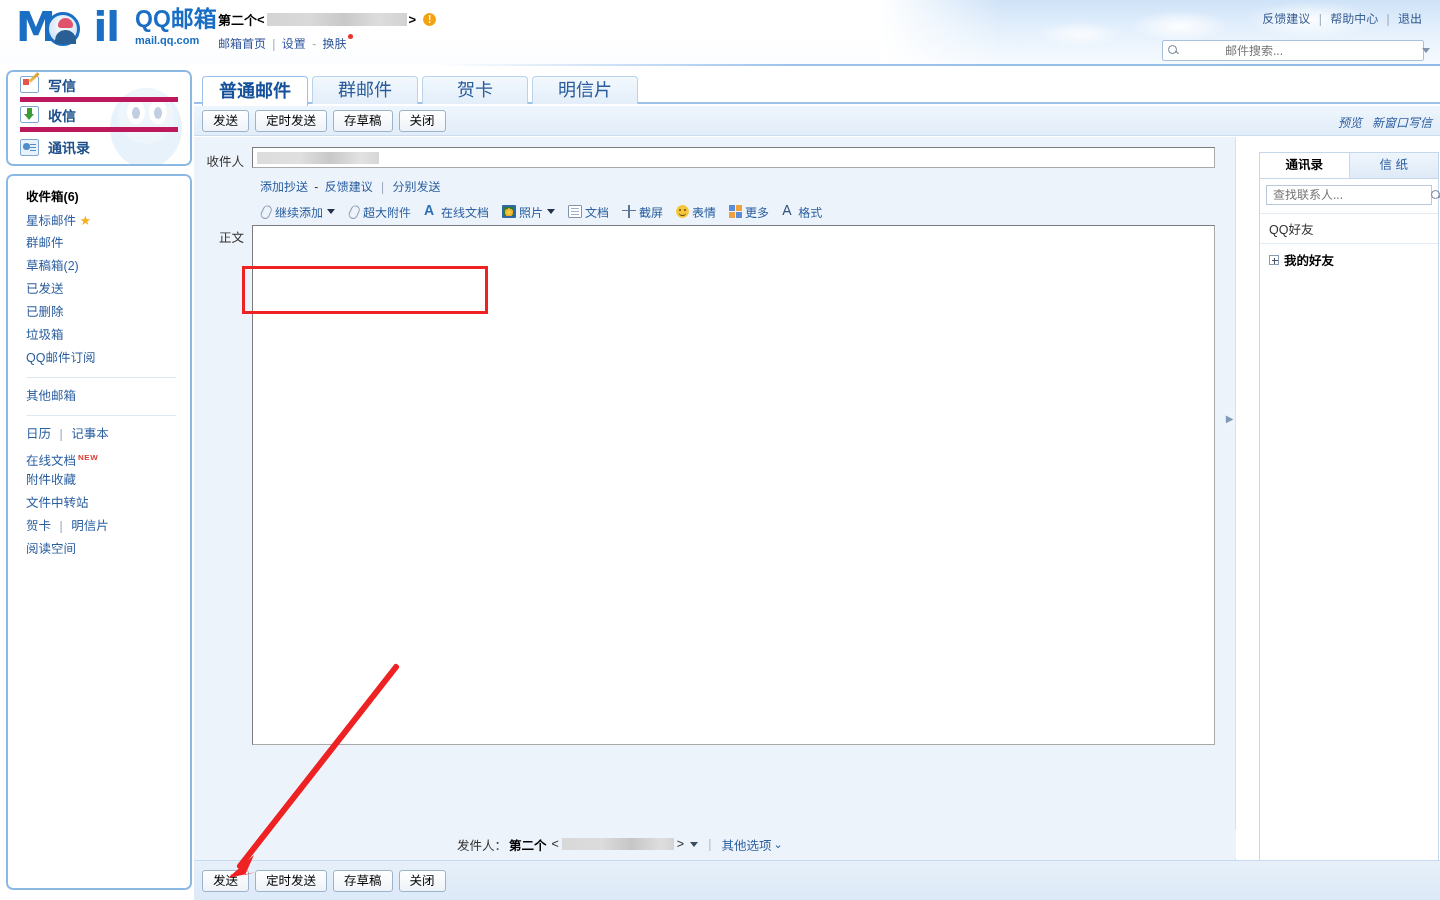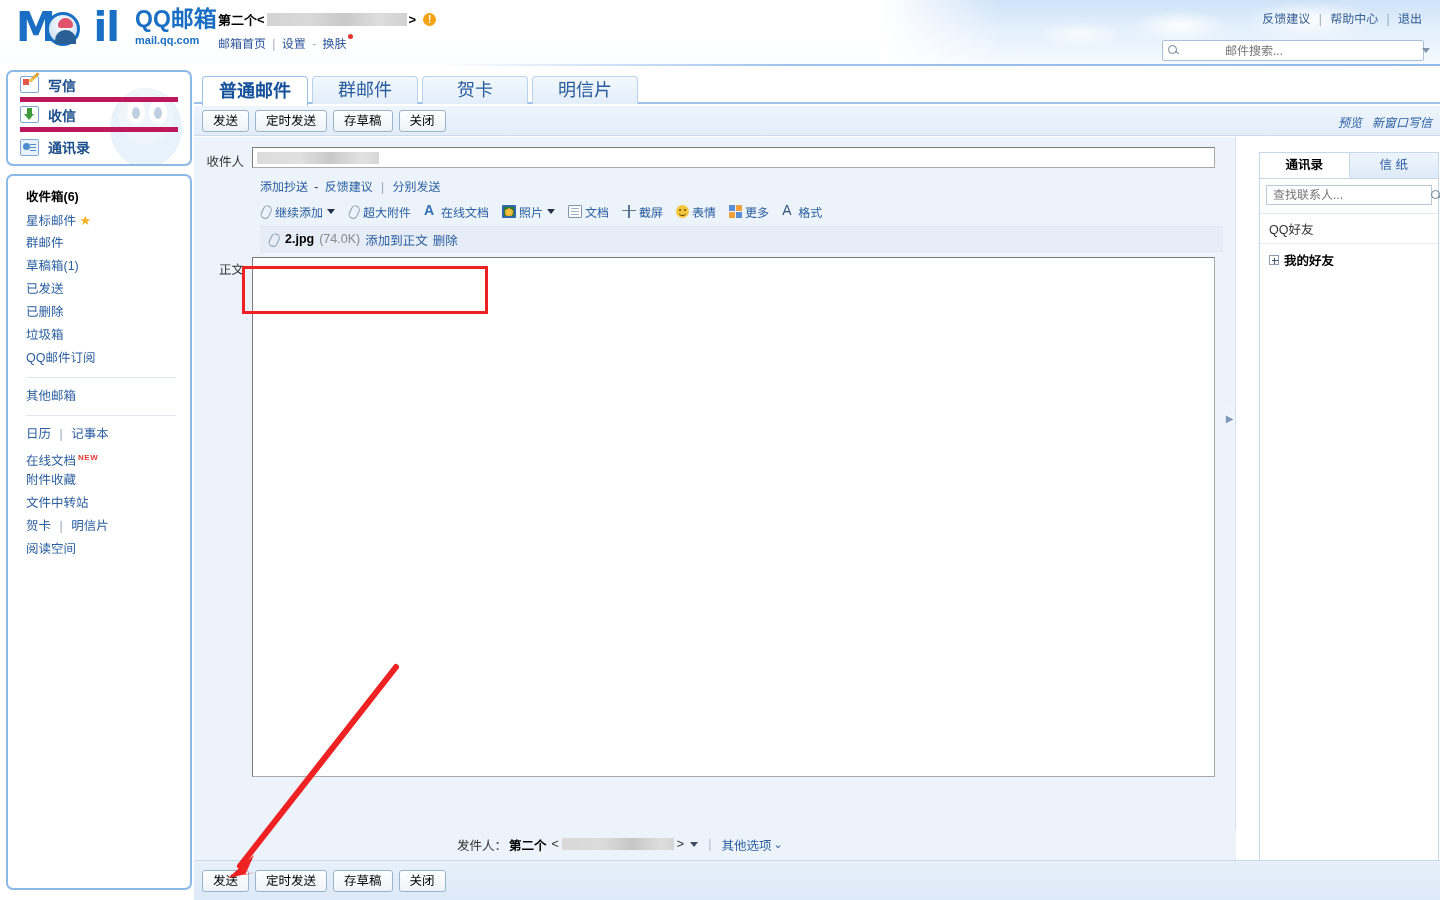--- a/index.html
+++ b/index.html
@@ -481,21 +481,21 @@
           <span>收件箱(6)</span>
         </div>
         <div class="folder">
           <span>星标邮件</span>
           <span class="star">★</span>
         </div>
         <div class="folder">
           <span>群邮件</span>
         </div>
         <div class="folder">
-          <span>草稿箱(1)</span>
+          <span>草稿箱(2)</span>
         </div>
         <div class="folder">
           <span>已发送</span>
         </div>
         <div class="folder">
           <span>已删除</span>
         </div>
         <div class="folder">
           <span>垃圾箱</span>
         </div>
@@ -621,27 +621,20 @@
                 <i style="background:#5b8ed6"></i>
             </span>
             <span class="lbl">更多</span>
           </span>
           <span class="atool">
             <span class="ic-format"></span>
             <span class="lbl">格式</span>
           </span>
         </div>
 
-        <div class="attach-row">
-          <span class="clip"></span>
-          <span class="attach-name">2.jpg</span>
-          <span class="attach-size">(74.0K)</span>
-          <a href="#">添加到正文</a>
-          <a href="#">删除</a>
-        </div>
 
         <div class="body-row">
           <div class="body-label">正文</div>
           <div class="body-area"></div>
         </div>
 
         <div class="sender-row">
           <span>发件人：</span>
           <span class="sender-name">第二个</span>
           <span style="margin-left:5px">&lt;</span>

